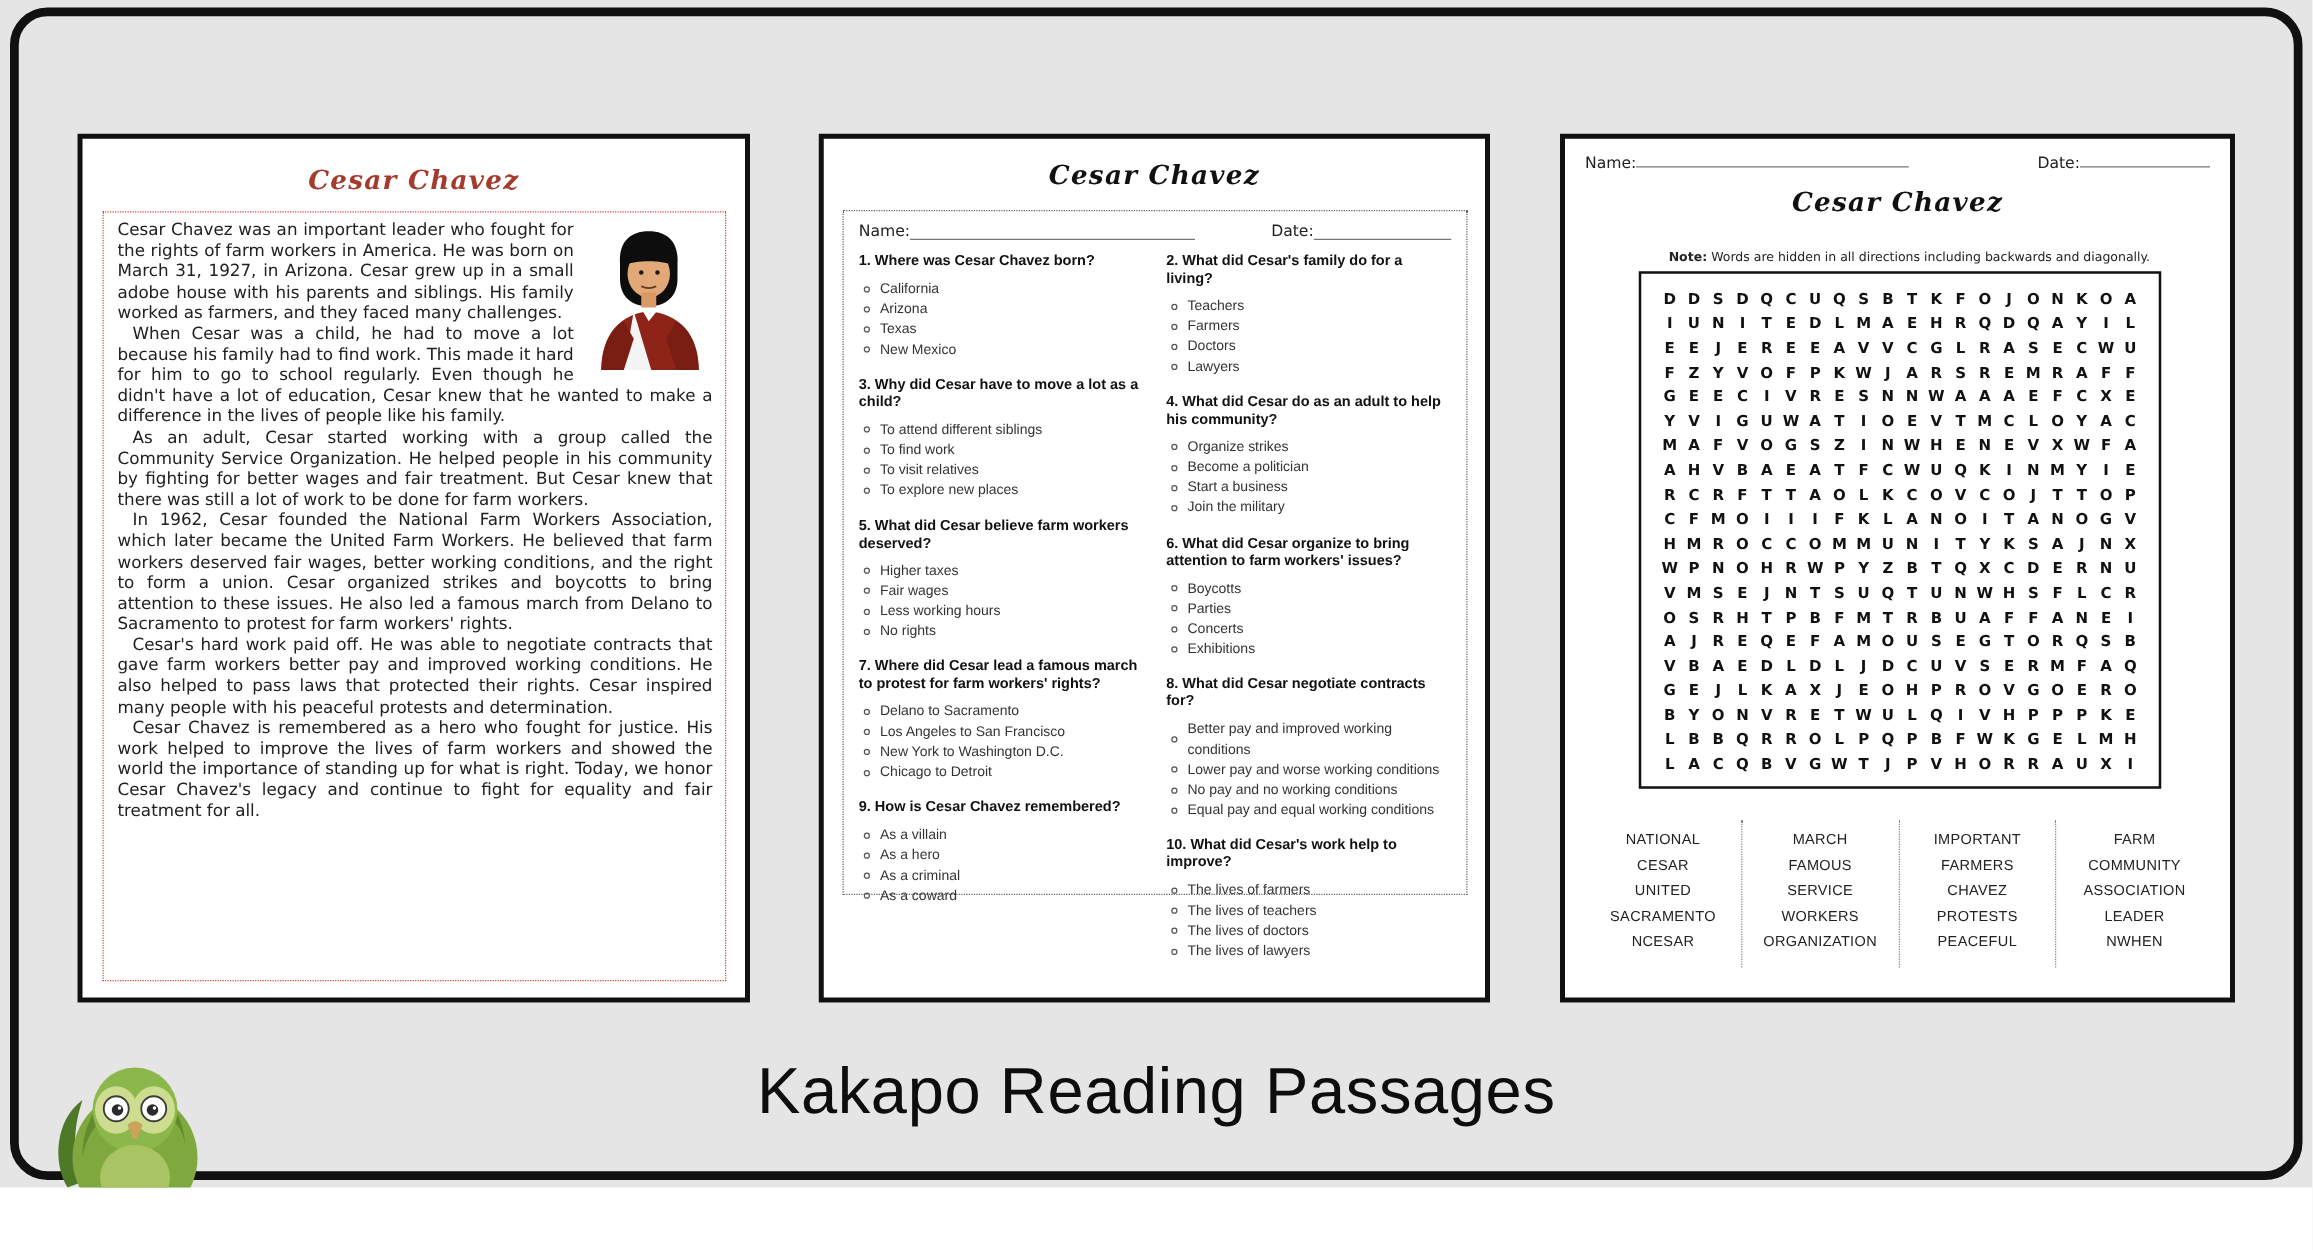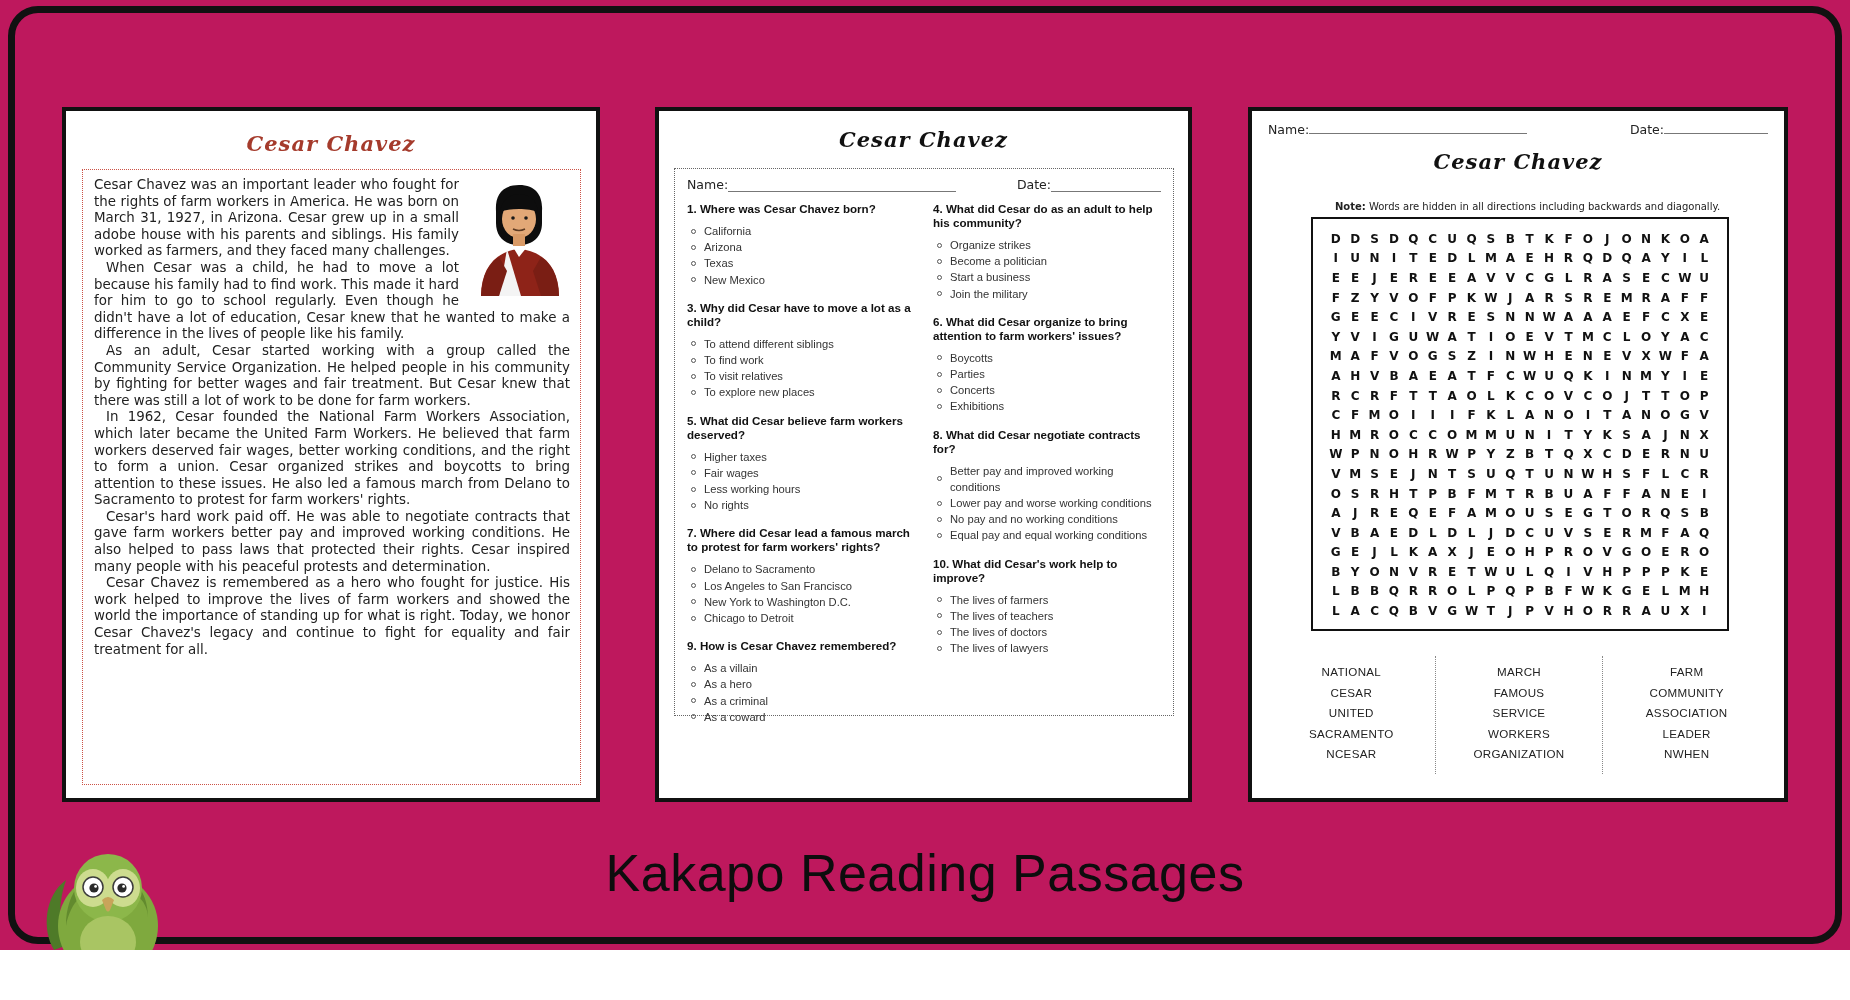--- a/index.html
+++ b/index.html
@@ -1,17 +1,17 @@
 <!DOCTYPE html>
 <html><head>
 <meta charset="utf-8">
 <style>
   * { margin:0; padding:0; box-sizing:border-box; }
   html,body { width:1850px; height:1000px; background:#fff; font-family:"Liberation Sans", sans-serif; }
-  .canvas { position:relative; width:1850px; height:950px; background:#be185d; overflow:hidden; }
+  .canvas { position:relative; width:1850px; height:950px; background:#e5e5e5; overflow:hidden; }
   .outer-frame { position:absolute; left:8px; top:6px; right:8px; bottom:6px; border:7px solid #111; border-radius:30px; pointer-events:none; }
 
   .page { position:absolute; top:107px; height:695px; background:#fff; border:4px solid #111; }
   .page1 { left:62px;  width:538px; }
   .page2 { left:655px; width:537px; }
   .page3 { left:1248px; width:540px; }
 
   .script-title { font-family:"DejaVu Serif", serif; font-style:italic; font-weight:bold; letter-spacing:1px; }
   .p1-title { position:absolute; top:20px; left:0; right:0; text-align:center; font-size:21px; color:#a53b2c; }
   .p2-title { position:absolute; top:16px; left:0; right:0; text-align:center; font-size:21px; color:#111; }
@@ -188,20 +188,39 @@
                 <span>As a criminal</span>
               </div>
               <div class="q-opt">
                 <span class="q-bullet"></span>
                 <span>As a coward</span>
               </div>
             </div>
           </div>
         <div class="q-col">
             <div class="q-block">
+              <div class="q-title">2. What did Cesar's family do for a living?</div>
+              <div class="q-opt">
+                <span class="q-bullet"></span>
+                <span>Teachers</span>
+              </div>
+              <div class="q-opt">
+                <span class="q-bullet"></span>
+                <span>Farmers</span>
+              </div>
+              <div class="q-opt">
+                <span class="q-bullet"></span>
+                <span>Doctors</span>
+              </div>
+              <div class="q-opt">
+                <span class="q-bullet"></span>
+                <span>Lawyers</span>
+              </div>
+            </div>
+            <div class="q-block">
               <div class="q-title">4. What did Cesar do as an adult to help his community?</div>
               <div class="q-opt">
                 <span class="q-bullet"></span>
                 <span>Organize strikes</span>
               </div>
               <div class="q-opt">
                 <span class="q-bullet"></span>
                 <span>Become a politician</span>
               </div>
               <div class="q-opt">
@@ -731,20 +750,27 @@
           <div class="word-item">UNITED</div>
           <div class="word-item">SACRAMENTO</div>
           <div class="word-item">NCESAR</div>
         </div>
         <div class="word-col">
           <div class="word-item">MARCH</div>
           <div class="word-item">FAMOUS</div>
           <div class="word-item">SERVICE</div>
           <div class="word-item">WORKERS</div>
           <div class="word-item">ORGANIZATION</div>
+        </div>
+        <div class="word-col">
+          <div class="word-item">IMPORTANT</div>
+          <div class="word-item">FARMERS</div>
+          <div class="word-item">CHAVEZ</div>
+          <div class="word-item">PROTESTS</div>
+          <div class="word-item">PEACEFUL</div>
         </div>
         <div class="word-col">
           <div class="word-item">FARM</div>
           <div class="word-item">COMMUNITY</div>
           <div class="word-item">ASSOCIATION</div>
           <div class="word-item">LEADER</div>
           <div class="word-item">NWHEN</div>
         </div>
       </div>
   </div>

